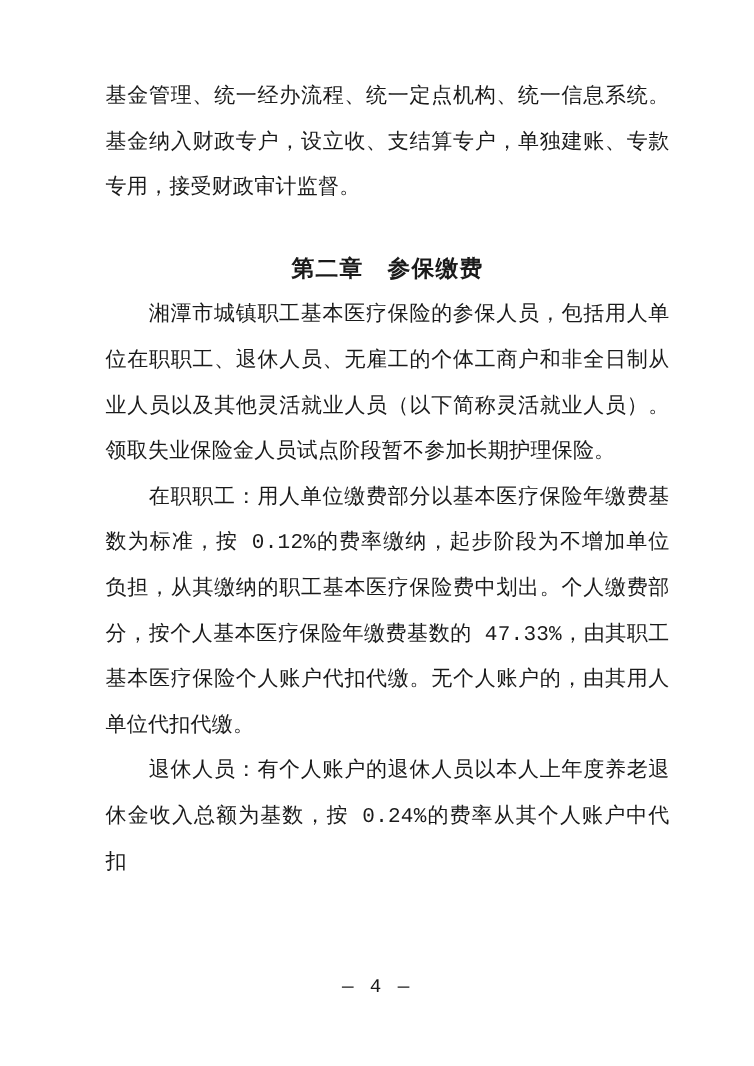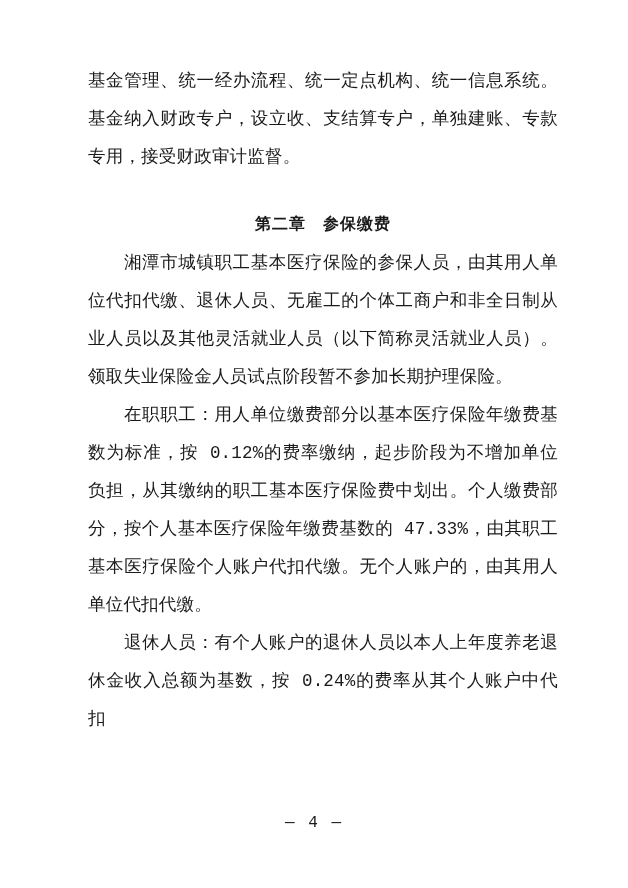--- a/index.html
+++ b/index.html
@@ -34,21 +34,21 @@
     text-indent: 0;
   }
   .para-indent {
     margin: 0;
     text-indent: 36px;
   }
   .chapter-heading {
     margin: 0;
     text-align: center;
     font-weight: bold;
-    font-size: 16px;
+    font-size: 19px;
     line-height: 38px;
     letter-spacing: 1px;
   }
   .gap-before-heading {
     height: 30px;
   }
   .article-label {
     font-weight: bold;
   }
   .footer {
@@ -72,21 +72,21 @@
 
   <div class="body-text">
 
     <p class="para">基金管理、统一经办流程、统一定点机构、统一信息系统。基金纳入财政专户，设立收、支结算专户，单独建账、专款专用，接受财政审计监督。</p>
 
     <div class="gap-before-heading"></div>
 
     <p class="chapter-heading">第二章　参保缴费</p>
 
 
-    <p class="para-indent">湘潭市城镇职工基本医疗保险的参保人员，由其用人单位代扣代缴、退休人员、无雇工的个体工商户和非全日制从业人员以及其他灵活就业人员（以下简称灵活就业人员）。领取失业保险金人员试点阶段暂不参加长期护理保险。</p>
+    <p class="para-indent">湘潭市城镇职工基本医疗保险的参保人员，包括用人单位在职职工、退休人员、无雇工的个体工商户和非全日制从业人员以及其他灵活就业人员（以下简称灵活就业人员）。领取失业保险金人员试点阶段暂不参加长期护理保险。</p>
 
 
     <p class="para-indent">在职职工：用人单位缴费部分以基本医疗保险年缴费基数为标准，按 0.12%的费率缴纳，起步阶段为不增加单位负担，从其缴纳的职工基本医疗保险费中划出。个人缴费部分，按个人基本医疗保险年缴费基数的 47.33%，由其职工基本医疗保险个人账户代扣代缴。无个人账户的，由其用人单位代扣代缴。</p>
 
     <p class="para-indent">退休人员：有个人账户的退休人员以本人上年度养老退休金收入总额为基数，按 0.24%的费率从其个人账户中代扣</p>
 
   </div>
 
   <div class="footer">
     <span class="footer-inner">— 4 —</span>

